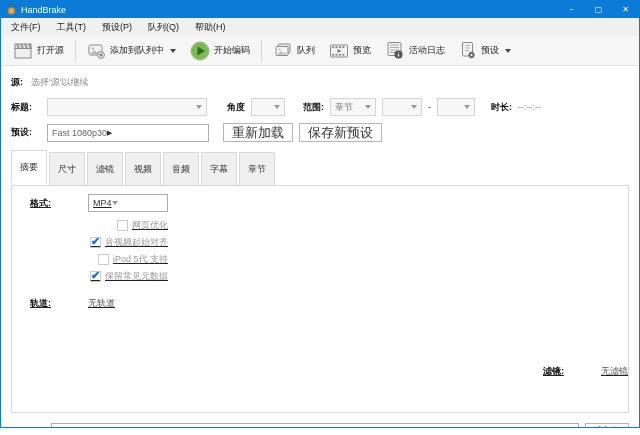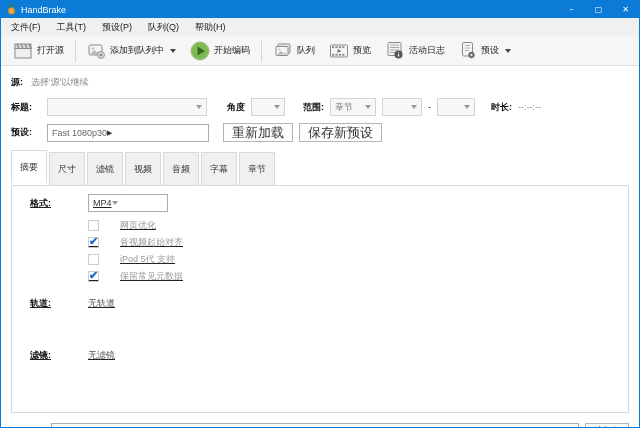--- a/index.html
+++ b/index.html
@@ -76,21 +76,21 @@
   .tab.active::after { content:""; position:absolute; left:0; right:0; bottom:-1px; height:1px; background:#fff; }
   .panel {
     border:1px solid #d9d9d9; background:#fff; height:228px;
     padding:8px 0 0 18px; position:relative; z-index:1;text-decoration:underline;
   }
   .field { display:flex; margin-bottom:2px; }
   .field-label { width:58px; font-weight:bold; color:#111; padding-top:3px; }
   .value { color:#555; padding-top:3px; }
   
   .cb-list { margin-top:5px; }
-  .cb-row { display:flex; align-items:center; height:17px; gap:21px; }
+  .cb-row { display:flex; align-items:center; height:17px; gap:4px;justify-content:flex-end; }
   .cb-box {
     width:11px; height:11px; border:1px solid #ccc; background:#fff;
     display:flex; align-items:center; justify-content:center; position:relative;
   }
   .cb-row .cb-mark { display:none; color:var(--check); font-size:11px; font-weight:bold; line-height:1; margin-top:-2px; }
   .cb-row.checked .cb-mark { display:block; }
   .cb-label { color:#999; }
   
   .save-row { display:flex; align-items:center; margin-top:10px; }
   .save-input {
@@ -305,21 +305,21 @@
             </div>
           </div>
         </div>
       </div>
 
       <div class="field" style="margin-top:9px;">
         <span class="field-label">轨道:</span>
         <span class="value">无轨道</span>
       </div>
 
-      <div class="field" style="margin-top:36px;">
+      <div class="field" style="margin-top:52px;justify-content:flex-end;">
         <span class="field-label">滤镜:</span>
         <span class="value">无滤镜</span>
       </div>
 
     </div>
 
     <div class="save-row">
       <span class="lbl">保存为:</span>
       <input class="save-input" value="" style="">
       <button class="btn">浏览</button>

